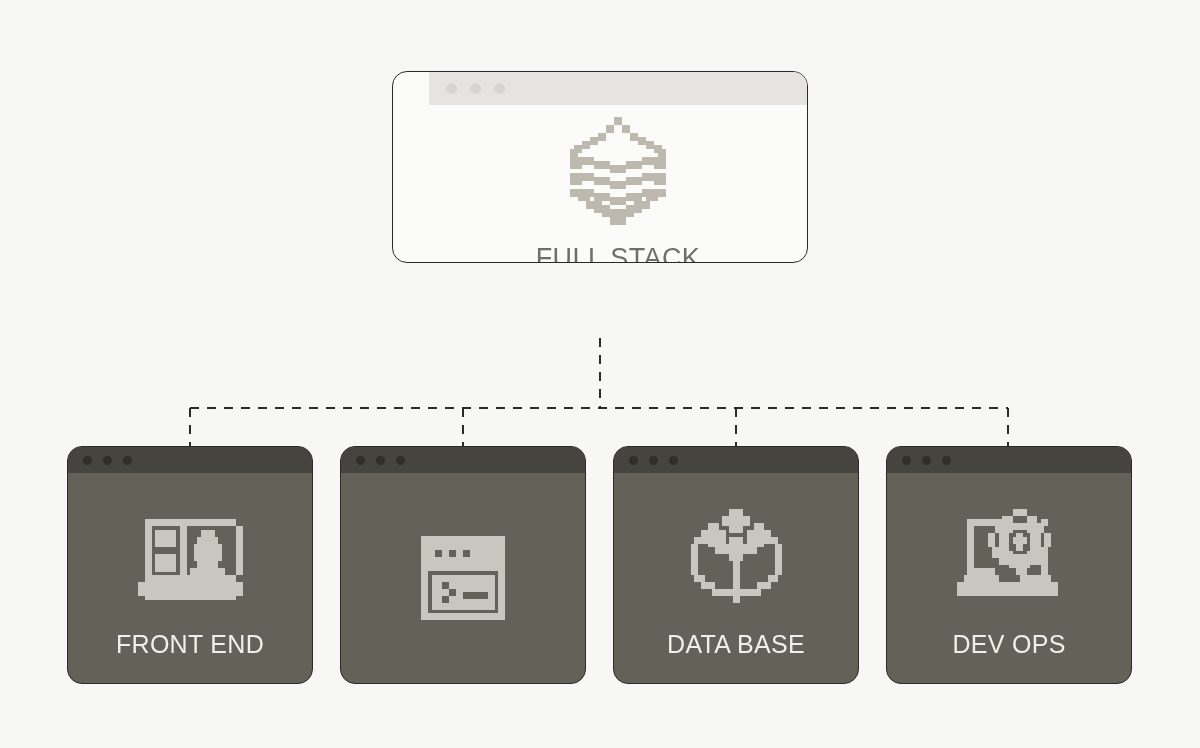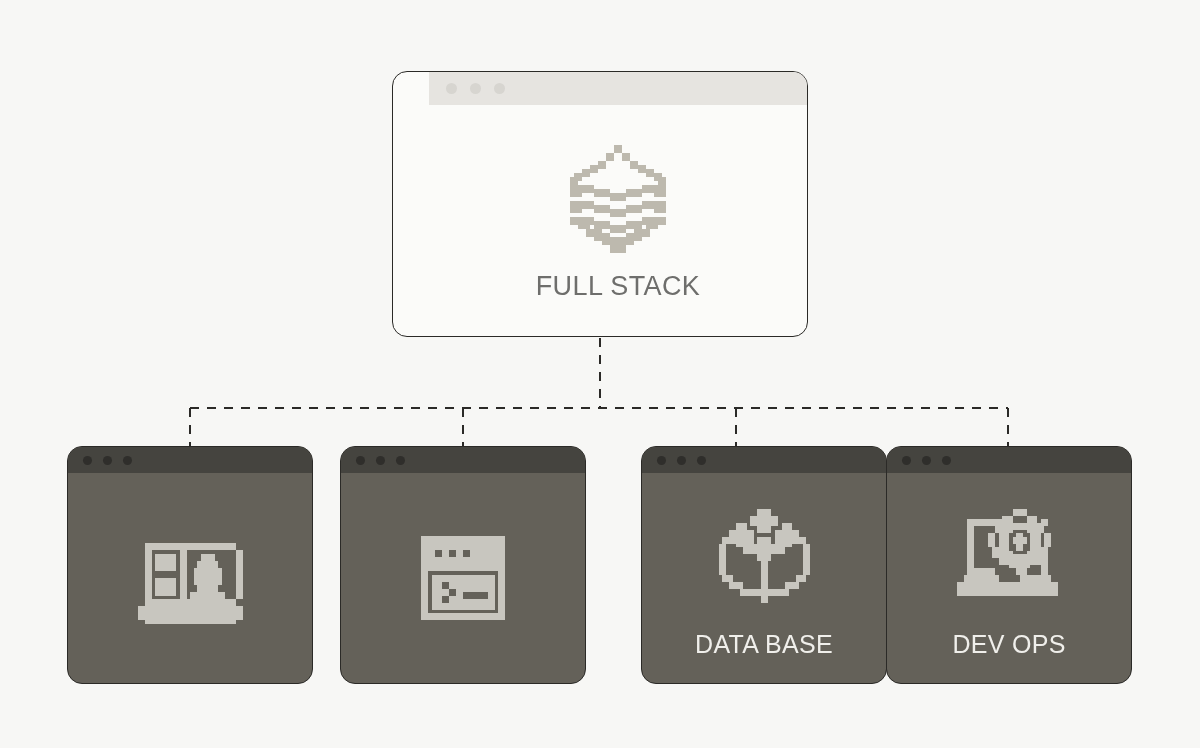--- a/index.html
+++ b/index.html
@@ -28,21 +28,21 @@
     height: 748px;
     pointer-events: none;
   }
 
   
   .root-card {
     position: absolute;
     left: 392px;
     top: 71px;
     width: 416px;
-    height: 266px;
+    height: 192px;
     background: #fbfbf9;
     border: 1.6px solid #2b2a27;
     border-radius: 15px;
     box-sizing: border-box;
     overflow: hidden;
     display: flex;
     flex-direction: column;
     padding-left: 36px;
   }
   .root-card .titlebar {
@@ -123,21 +123,21 @@
   }
   .leaf-card .card-label {
     margin-top: 20px;
     font-size: 25px;
     letter-spacing: 0.3px;
     color: #f0efeb;
   }
 
   .pos-0 { left: 67px; }
   .pos-1 { left: 340px; }
-  .pos-2 { left: 641px; }
+  .pos-2 { left: 613px; }
   .pos-3 { left: 886px; }
 </style>
 </head>
 <body>
 
 <div id="canvas">
 
   <svg id="connectors" viewBox="0 0 1200 748" width="1200" height="748" aria-hidden="true">
     <g stroke="#2b2a27" stroke-width="2" fill="none" stroke-dasharray="9 8">
 
@@ -240,20 +240,21 @@
           <rect x="18" y="11" width="6" height="2"></rect>
 
           <rect x="17" y="13" width="8" height="2"></rect>
           <rect x="17" y="15" width="2" height="3"></rect>
           <rect x="23" y="15" width="2" height="3"></rect>
           <rect x="19" y="15" width="4" height="3"></rect>
           <rect x="18" y="18" width="6" height="2"></rect>
           <rect x="16" y="20" width="10" height="2"></rect>
         </g>
       </svg>
+      <div class="card-label">FRONT END</div>
     </div>
   </div>
 
   <div class="leaf-card pos-1">
     <div class="titlebar">
       <span class="dot"></span>
       <span class="dot"></span>
       <span class="dot"></span>
     </div>
     <div class="body">

